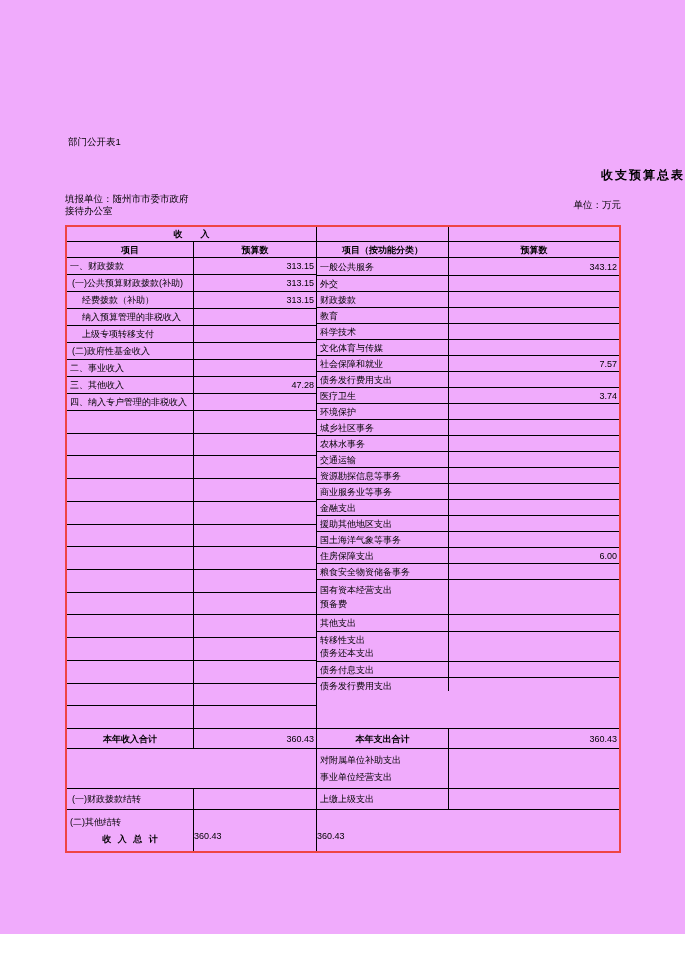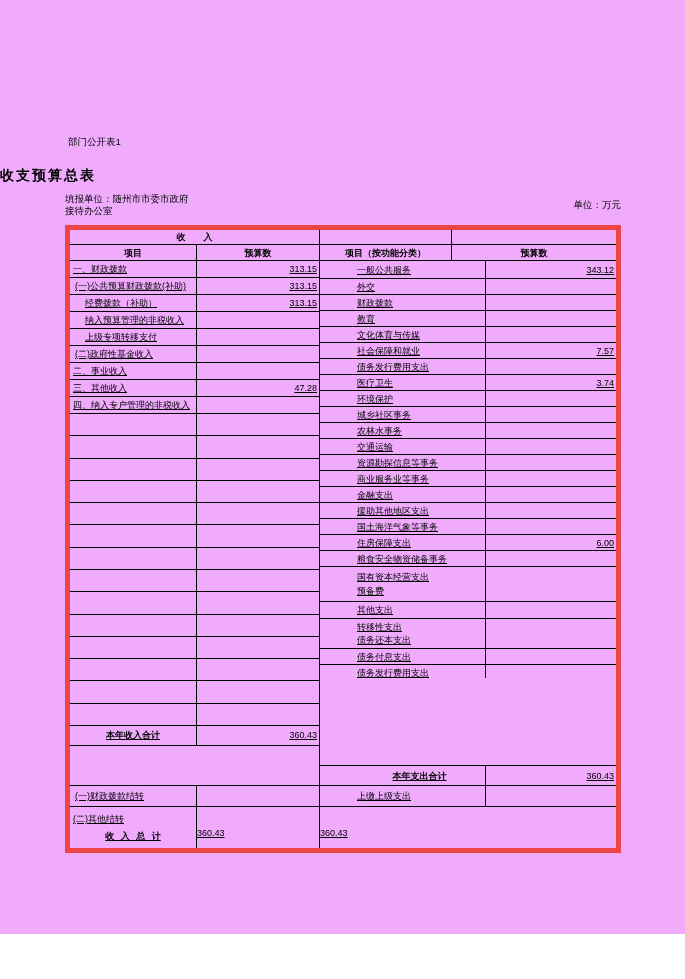--- a/index.html
+++ b/index.html
@@ -1,41 +1,41 @@
 <!DOCTYPE html>
 <html><head>
 <meta charset="utf-8">
 <style>
   html,body{margin:0;padding:0;background:#fff;}
   .page{position:relative;width:685px;height:934px;background:#f0abfc;overflow:hidden;
         font-family:"Liberation Sans", sans-serif;color:#000;}
   .doc-label{position:absolute;left:68px;top:136px;font-size:9.5px;}
-  .title{position:absolute;left:0;top:167px;width:100%;text-align:left;
-         font-size:14px;font-weight:bold;letter-spacing:2px;}
+  .title{position:absolute;left:0;top:167px;width:100%;text-align:right;
+         font-size:12px;font-weight:bold;letter-spacing:2px;}
   .meta{position:absolute;left:65px;top:193px;width:556px;display:flex;
         justify-content:space-between;align-items:center;font-size:9.5px;line-height:12px;}
   .tbl{position:absolute;left:65px;top:225px;width:556px;height:628px;
-       border:5px solid #ef4444;box-sizing:border-box;display:flex;flex-direction:column;
+       border:2px solid #ef4444;box-sizing:border-box;display:flex;flex-direction:column;
        font-size:9px;line-height:10px;}
   .tbl *{box-sizing:border-box;}
   .hr{display:flex;border-bottom:1px solid #000;}
   .hr1{height:15px;}
   .hr2{height:16px;}
   .hc{display:flex;align-items:center;justify-content:center;font-weight:bold;overflow:hidden;white-space:nowrap;}
   .bdr{border-right:1px solid #000;}
   .w250{width:250px;} .w127{width:127px;} .w123{width:123px;} .w132{width:132px;} .wfx{flex:1;}
   .body{flex:1;display:flex;min-height:0;}
   .half{display:flex;flex-direction:column;min-height:0;}
   .half.left{width:250px;border-right:1px solid #000;}
   .half.right{flex:1;}
-  .r{display:flex;border-bottom:1px solid #000;flex-shrink:0;text-decoration:underline;}
+  .r{display:flex;border-bottom:1px solid #000;flex-shrink:0;}
   .r.nb{border-bottom:none;}
   .l{display:flex;align-items:center;border-right:1px solid #000;
      padding:0 2px 0 3px;overflow:hidden;white-space:nowrap;}
-  .left .l{width:127px;} .right .l{width:132px;margin-left:34px;}
+  .left .l{width:127px;} .right .l{width:132px;}
   .v{flex:1;display:flex;align-items:center;justify-content:flex-end;padding-right:2px;overflow:hidden;}
   .h16{height:16px;} .h17{height:17px;} .h18{height:18px;} .h20{height:20px;} .h21{height:21px;}
   .h30{height:30px;} .h35{height:35px;text-align:center;} .h40{height:40px;} .h41{height:41px;}
   .fx{flex:1;}
   .i1 .l{padding-left:5px;} .i2 .l{padding-left:15px;}
   .sum .l{justify-content:center;font-weight:bold;padding-left:2px;}
   .top{align-items:flex-start;}
   .top .l,.top .v{align-items:flex-start;padding-top:3px;}
   .col{flex-direction:column;align-items:stretch;justify-content:space-evenly;padding:0;}
   .col .ln{display:flex;align-items:center;padding:0 2px 0 3px;white-space:nowrap;overflow:hidden;}
@@ -206,20 +206,24 @@
           </div>
         <div class="r h16">
             <div class="l">财政拨款</div>
             <div class="v"></div>
           </div>
         <div class="r h16">
             <div class="l">教育</div>
             <div class="v"></div>
           </div>
         <div class="r h16">
+            <div class="l">科学技术</div>
+            <div class="v"></div>
+          </div>
+        <div class="r h16">
             <div class="l">文化体育与传媒</div>
             <div class="v"></div>
           </div>
         <div class="r h16">
             <div class="l">社会保障和就业</div>
             <div class="v">7.57</div>
           </div>
         <div class="r h16">
             <div class="l">债务发行费用支出</div>
             <div class="v"></div>
@@ -295,20 +299,27 @@
             <div class="v"></div>
           </div>
         <div class="r fx top">
             <div class="l">债务发行费用支出</div>
             <div class="v"></div>
           </div>
         <div class="r h20 sum">
             <div class="l">本年支出合计</div>
             <div class="v">360.43</div>
           </div>
+        <div class="r h40">
+          <div class="l col w132">
+            <div class="ln">对附属单位补助支出</div>
+            <div class="ln">事业单位经营支出</div>
+          </div>
+          <div class="v"></div>
+        </div>
         <div class="r h21">
             <div class="l">上缴上级支出</div>
             <div class="v"></div>
           </div>
         <div class="r h41 nb">
           <div class="v colv">
             <div class="ln num"></div>
             <div class="ln num">360.43</div>
           </div>
         </div>

